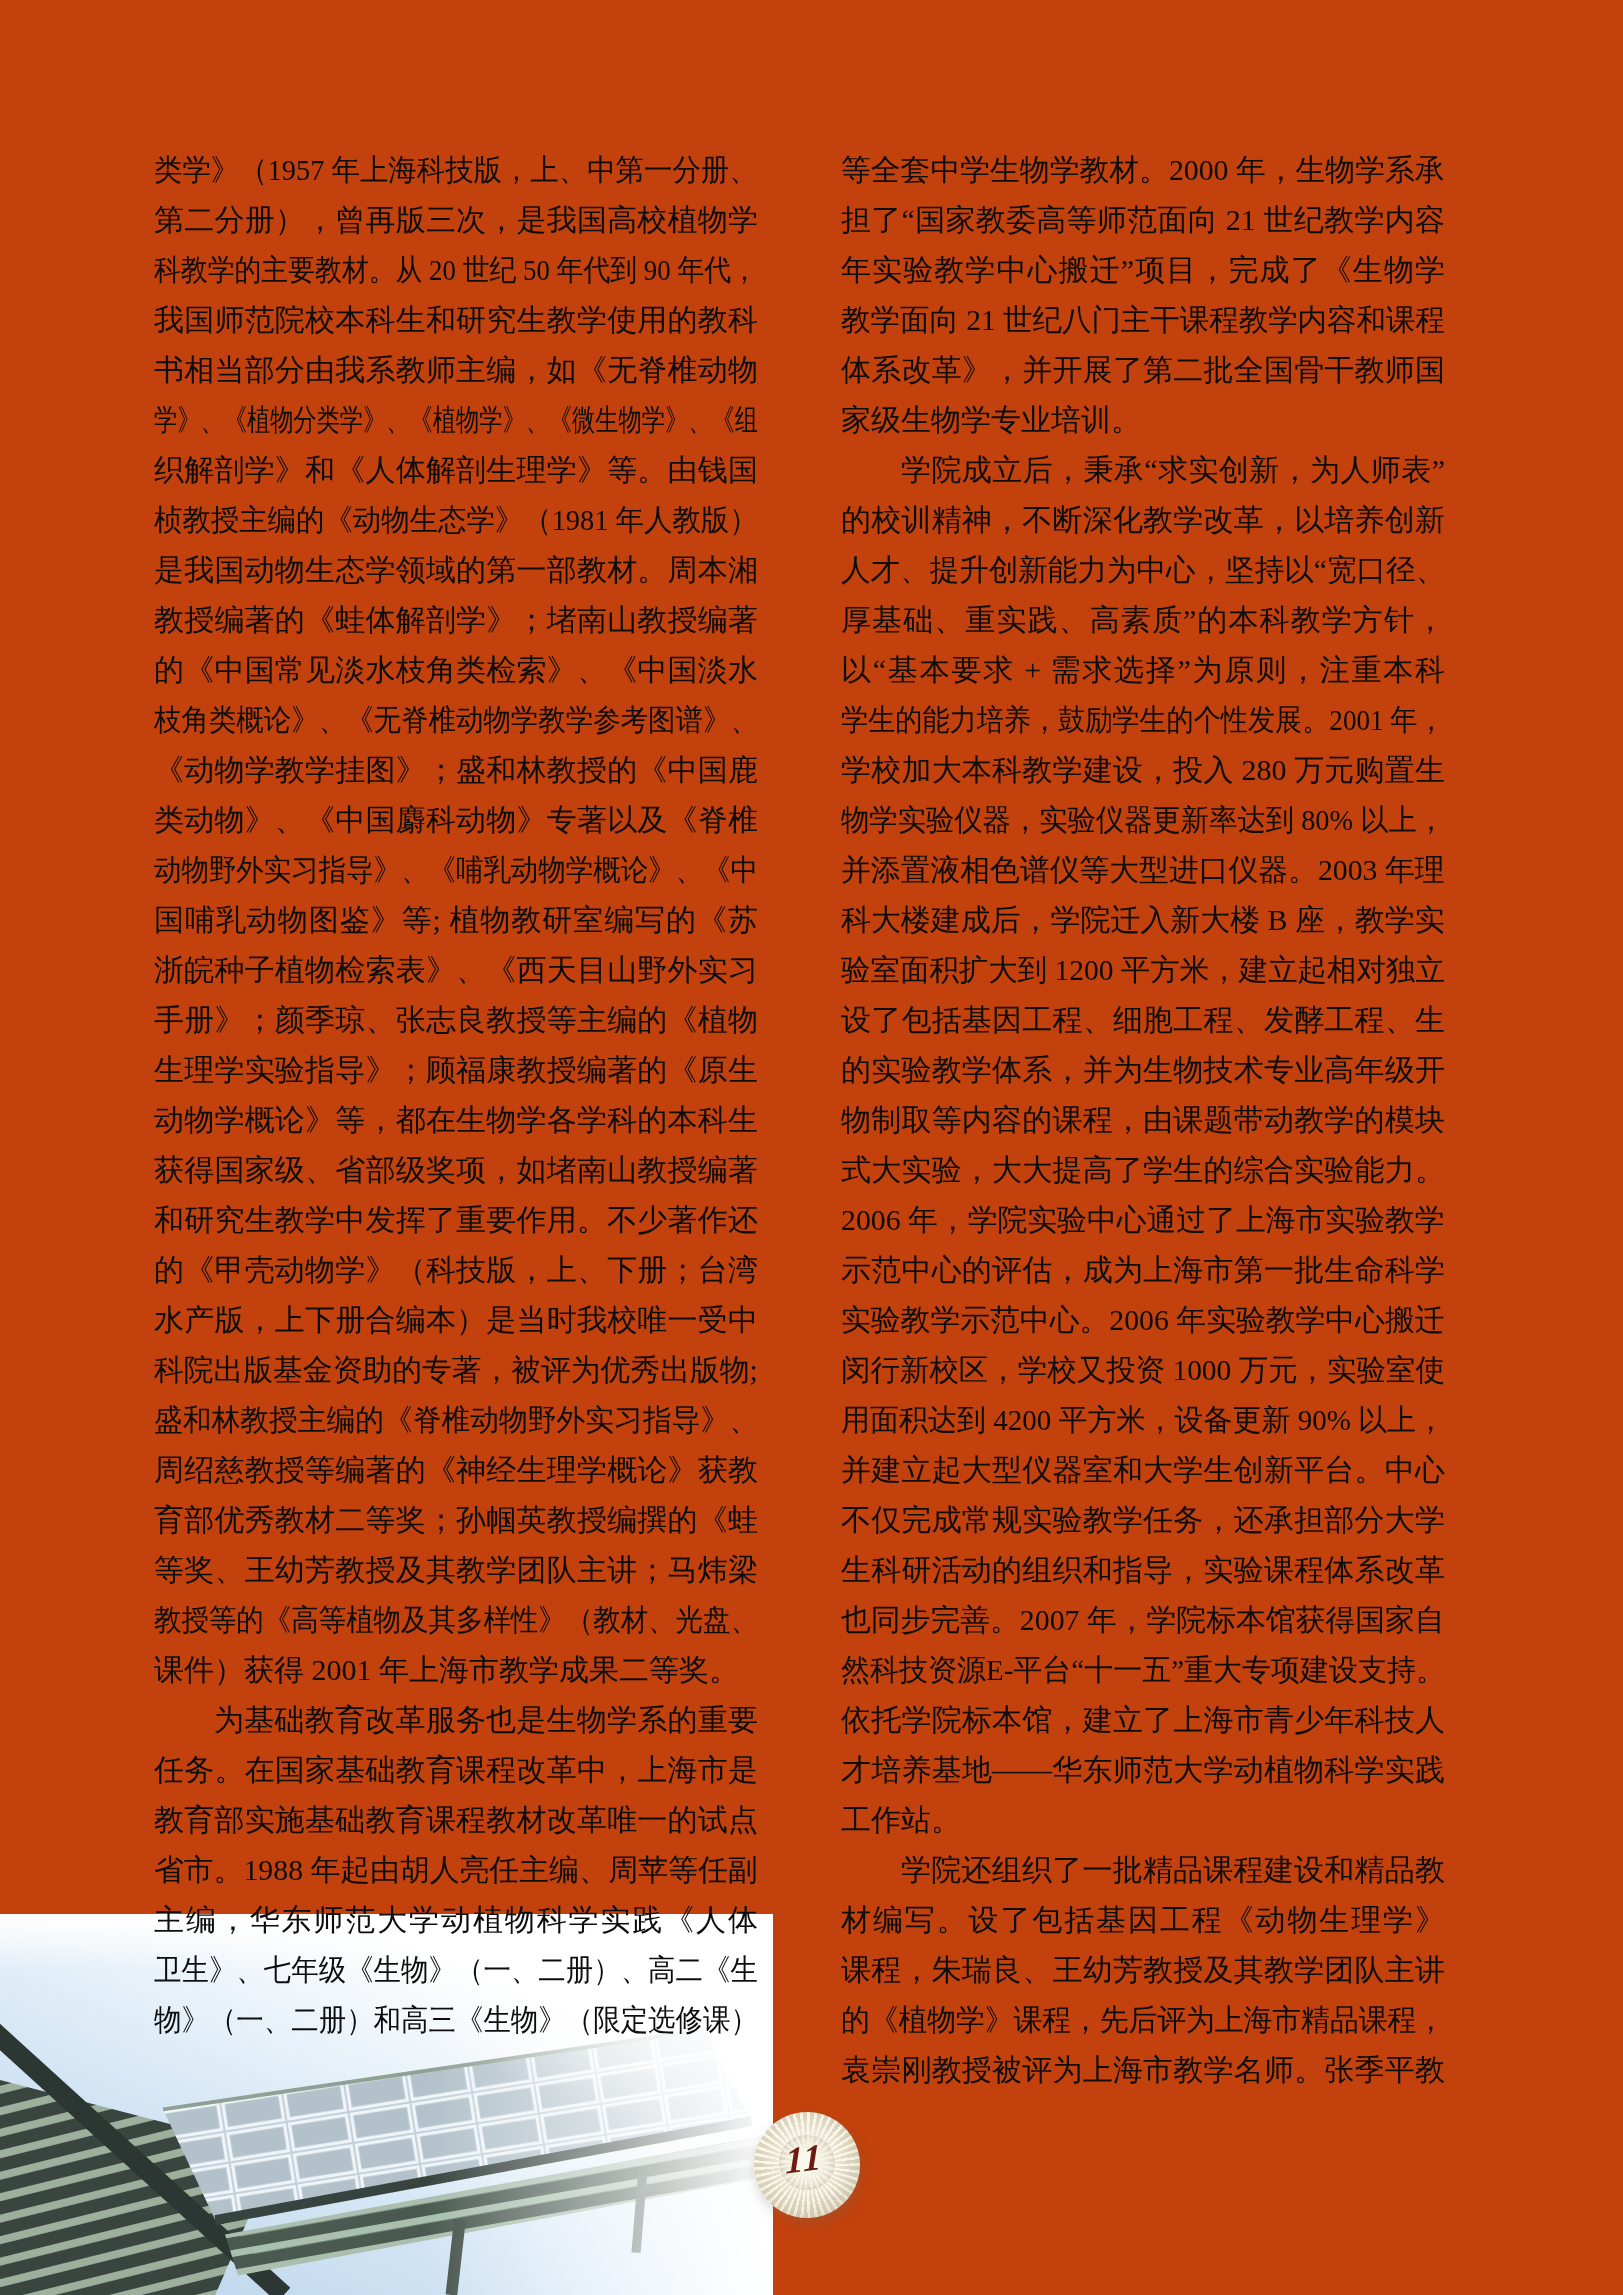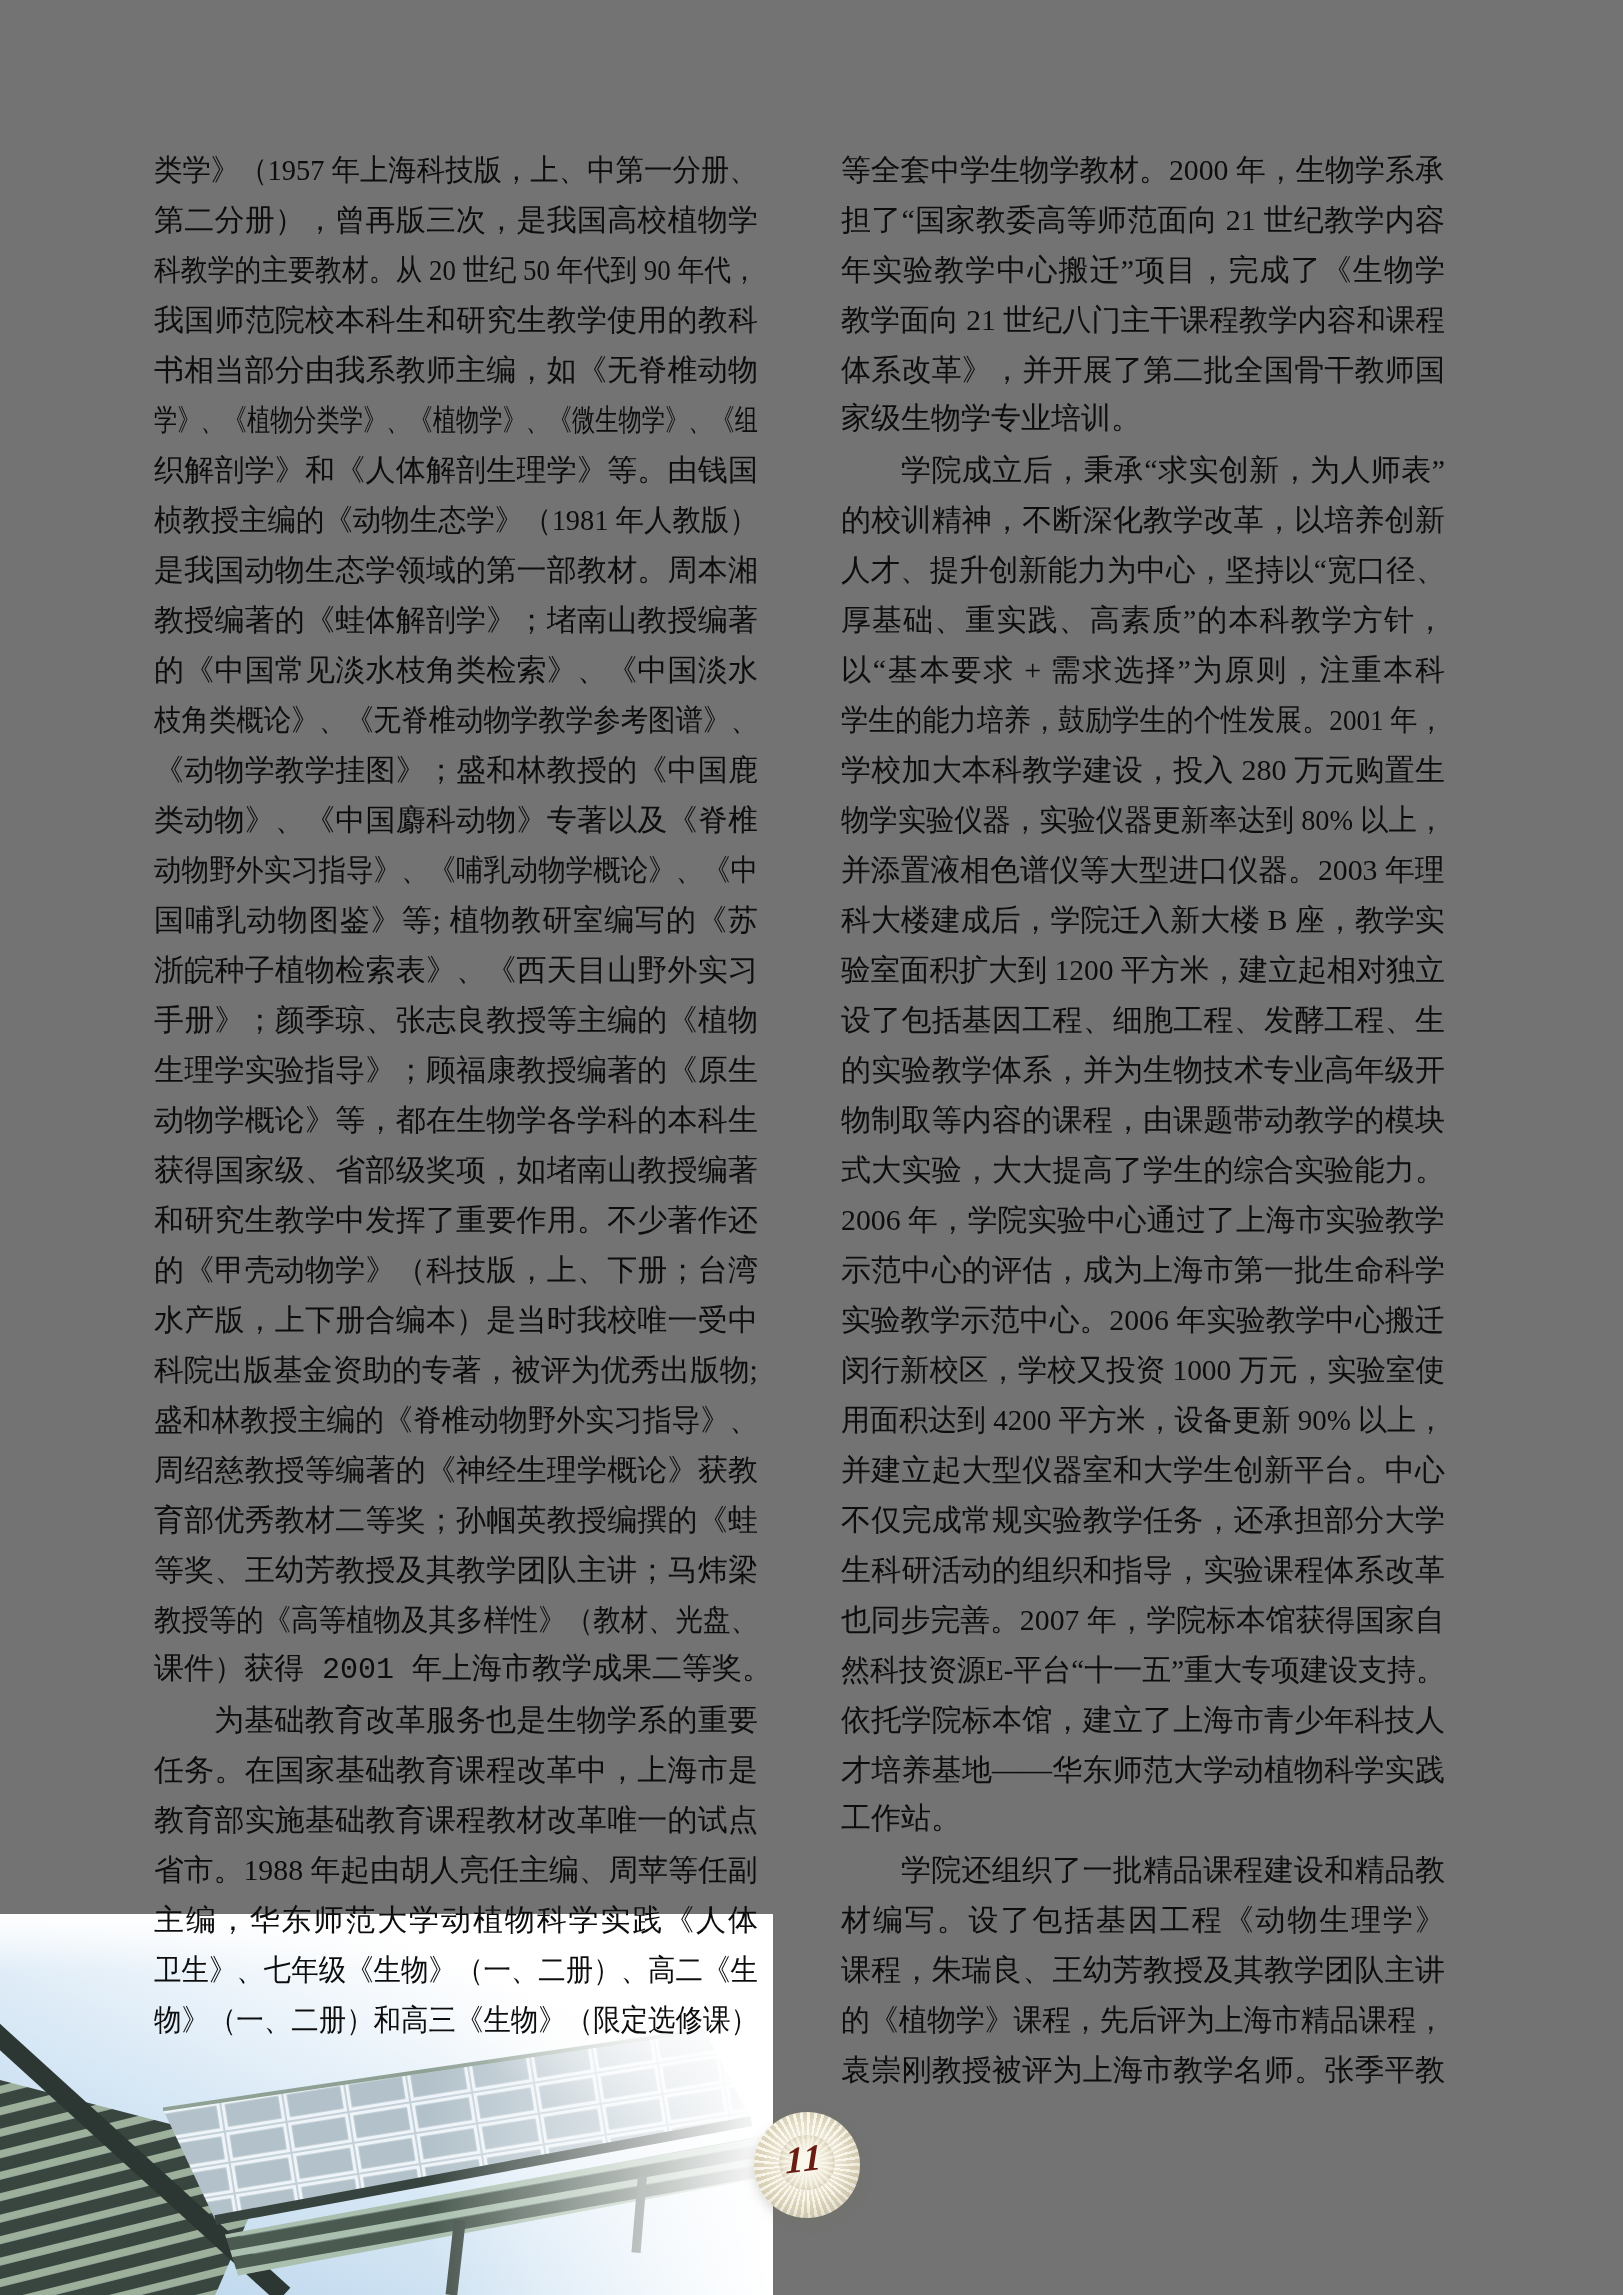--- a/index.html
+++ b/index.html
@@ -1,37 +1,37 @@
 <!DOCTYPE html>
 <html style="font-size:10.4px"><head>
 <meta charset="utf-8">
 <style>
   html,body{margin:0;padding:0;background:#ffffff;}
   .page{
     position:relative;
     width:1623px;height:2295px;
-    background:#737373;
+    background:#c2410c;
     overflow:hidden;
     font-family:"Liberation Serif","DejaVu Serif",serif;
   }
   
   .col{
     position:absolute;top:145px;width:604px;z-index:2;
     color:#0a0a0a;
   }
   .col-left{left:154px;}
   .col-right{left:841px;}
   .line{
     height:50px;line-height:50px;font-size:30px;
     white-space:nowrap;
     text-align:justify;text-align-last:justify;
     transform-origin:left center;
     color:#0d0d0d;
   }
-  .line.noj{text-align-last:left;font-family:Liberation Mono, monospace;}
+  .line.noj{text-align-last:left;}
   .line.ind{padding-left:60px;}
   
   .photo{
     position:absolute;left:0;top:1914px;width:773px;height:381px;z-index:1;
   }
   .photo svg{display:block;width:100%;height:100%;}
   
   .shell{
     position:absolute;left:754px;top:2112px;width:106px;height:106px;z-index:3;
     border-radius:50%;

